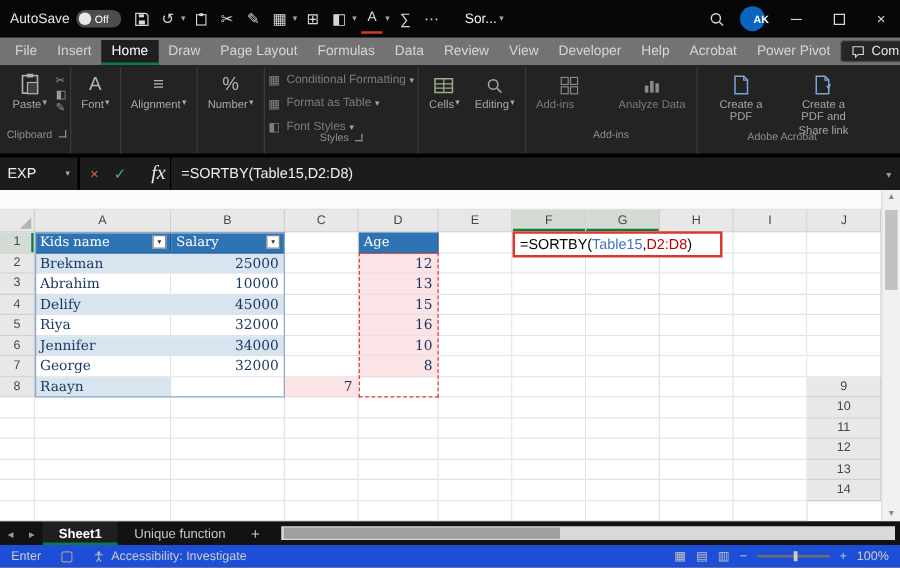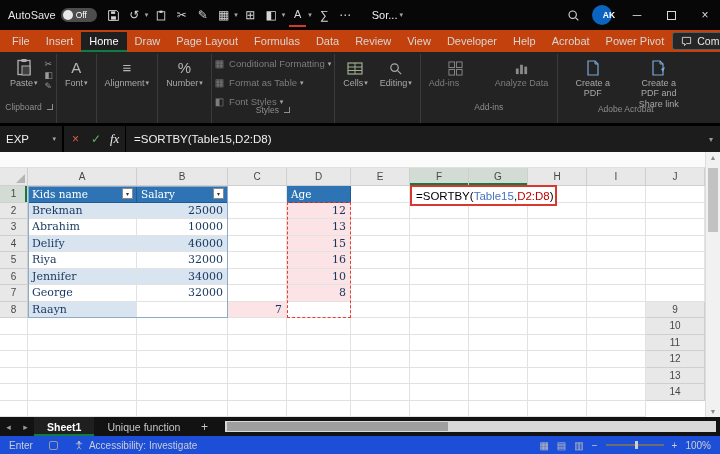--- a/index.html
+++ b/index.html
@@ -27,21 +27,21 @@
   .fontcolor{border-bottom:2px solid #d23a2e;line-height:10px;font-size:11px;}
   .wintitle{margin-left:14px;display:flex;align-items:center;gap:4px;color:#efefef;}
   .tspace{flex:1;}
   .avatar{width:20px;height:20px;border-radius:50%;background:var(--avatar_blue);color:#fff;
           font-size:8.5px;font-weight:bold;display:flex;align-items:center;justify-content:center;margin:0 6px;padding-left:14px;}
   .winbtn{width:30px;height:30px;display:flex;align-items:center;justify-content:center;
           color:#d9d9d9;font-size:12px;background:none;border:0;}
   .maxbox{width:9px;height:9px;border:1px solid #d9d9d9;display:inline-block;}
 
   
-  .tabsrow{height:22px;background:#c2410c;display:flex;align-items:flex-end;
+  .tabsrow{height:22px;background:#737373;display:flex;align-items:flex-end;
            padding:0 4px;color:#d6d6d6;font-size:11px;flex:0 0 auto;}
   .rtab{padding:3px 8px 5px;white-space:nowrap;cursor:default;}
   .rtab.active{color:#fff;background:#1f1f1f;box-shadow:inset 0 -2px 0 var(--accent);}
   .comments-btn{display:flex;align-items:center;gap:5px;border:1px solid #5c5c5c;border-radius:3px;
                 background:#262626;color:#e8e8e8;font-size:10.5px;padding:2px 8px;margin:0 2px 2px 0;}
 
   
   .ribbon{height:71px;background:#232323;display:flex;align-items:stretch;
           padding:2px 2px 0 2px;flex:0 0 auto;overflow:hidden;}
   .rgroup{display:flex;flex-direction:column;border-right:1px solid #3a3a3a;padding:1px 3px 0;}
@@ -63,21 +63,21 @@
   
   .gapline{height:3px;background:#000;flex:0 0 auto;}
   .formulabar{height:26px;background:#1c1c1c;display:flex;align-items:center;flex:0 0 auto;
               color:#f0f0f0;font-size:11.5px;}
   .namebox{width:64px;height:100%;display:flex;align-items:center;justify-content:space-between;
            padding:0 6px;border-right:2px solid #000;}
   .fbtns{display:flex;align-items:center;border-right:1px solid #000;height:100%;padding:0 2px;}
   .fbtn{width:19px;text-align:center;font-size:12px;background:none;border:0;height:100%;}
   .fbtn.x{color:#e25d50;}
   .fbtn.ck{color:#58b368;}
-  .fbtn.fx{color:#e8e8e8;font-style:italic;font-family:"Liberation Serif",serif;font-size:13px;}
+  .fbtn.fx{color:#e8e8e8;font-style:italic;font-family:"Liberation Serif",serif;font-size:16px;margin-left:11px;}
   .ftext{flex:1;padding-left:8px;white-space:nowrap;overflow:hidden;}
   .fexpand{width:18px;text-align:center;color:#9a9a9a;font-size:8px;}
 
   
   .sheetarea{position:relative;height:265px;background:#fff;flex:0 0 auto;overflow:hidden;}
   .topspacer{height:16px;background:#fbfbfb;border-bottom:1px solid #e0e0e0;}
   #sheet{display:grid;width:705px;}
   .hcell{background:#e8e8e8;border-right:1px solid #cfcfcf;border-bottom:1px solid #cfcfcf;
          color:#474747;font-size:10px;display:flex;align-items:center;justify-content:center;}
   .hcell.selcol{background:#d2dcd5;box-shadow:inset 0 -2px 0 var(--accent);}
@@ -99,21 +99,21 @@
   .filterbox{width:11px;height:11px;background:#fff;border:1px solid #8a8a8a;color:#333;
              font-size:6px;display:flex;align-items:center;justify-content:center;flex:0 0 auto;}
   .ageh{background:var(--tbl_blue);color:#fff;padding-left:4px;
         font-family:"DejaVu Serif",serif;font-size:10.5px;
         border-right:1px solid #1f5a94;border-bottom:1px solid #1f5a94;}
   .agec{background:var(--pink);}
   .tbl-outline{position:absolute;left:28px;top:34px;width:200px;height:132px;
                border:1px solid #8eaacb;pointer-events:none;}
   .ants{position:absolute;left:287px;top:50px;width:64px;height:116px;
         border:1.5px dashed var(--ants);pointer-events:none;}
-  .fbox{position:absolute;left:410px;top:33px;width:147px;height:21px;background:#fff;
+  .fbox{position:absolute;left:410px;top:33px;width:168px;height:21px;background:#fff;
         border:2px solid #d8382e;display:flex;align-items:center;padding-left:4px;
         font-size:11.5px;color:#000;z-index:5;white-space:nowrap;}
   .refb{color:var(--ref_blue);}
   .refr{color:var(--ref_red);}
   .vscroll{position:absolute;right:0;top:0;width:15px;height:100%;background:#f1f1f1;
            border-left:1px solid #dcdcdc;}
   .varrow{position:absolute;left:0;width:14px;text-align:center;color:#8a8a8a;font-size:7px;}
   .vthumb{position:absolute;left:2px;width:10px;top:16px;height:64px;background:#c2c2c2;}
 
   
@@ -460,21 +460,21 @@
         <div class="cell"></div>
         <div class="cell ser num agec">13</div>
         <div class="cell"></div>
         <div class="cell"></div>
         <div class="cell"></div>
         <div class="cell"></div>
         <div class="cell"></div>
         <div class="cell"></div>
         <div class="rhead">4</div>
         <div class="cell ser name band">Delify</div>
-        <div class="cell ser num band">46000</div>
+        <div class="cell ser num band">45000</div>
         <div class="cell"></div>
         <div class="cell ser num agec">15</div>
         <div class="cell"></div>
         <div class="cell"></div>
         <div class="cell"></div>
         <div class="cell"></div>
         <div class="cell"></div>
         <div class="cell"></div>
         <div class="rhead">5</div>
         <div class="cell ser name">Riya</div>

